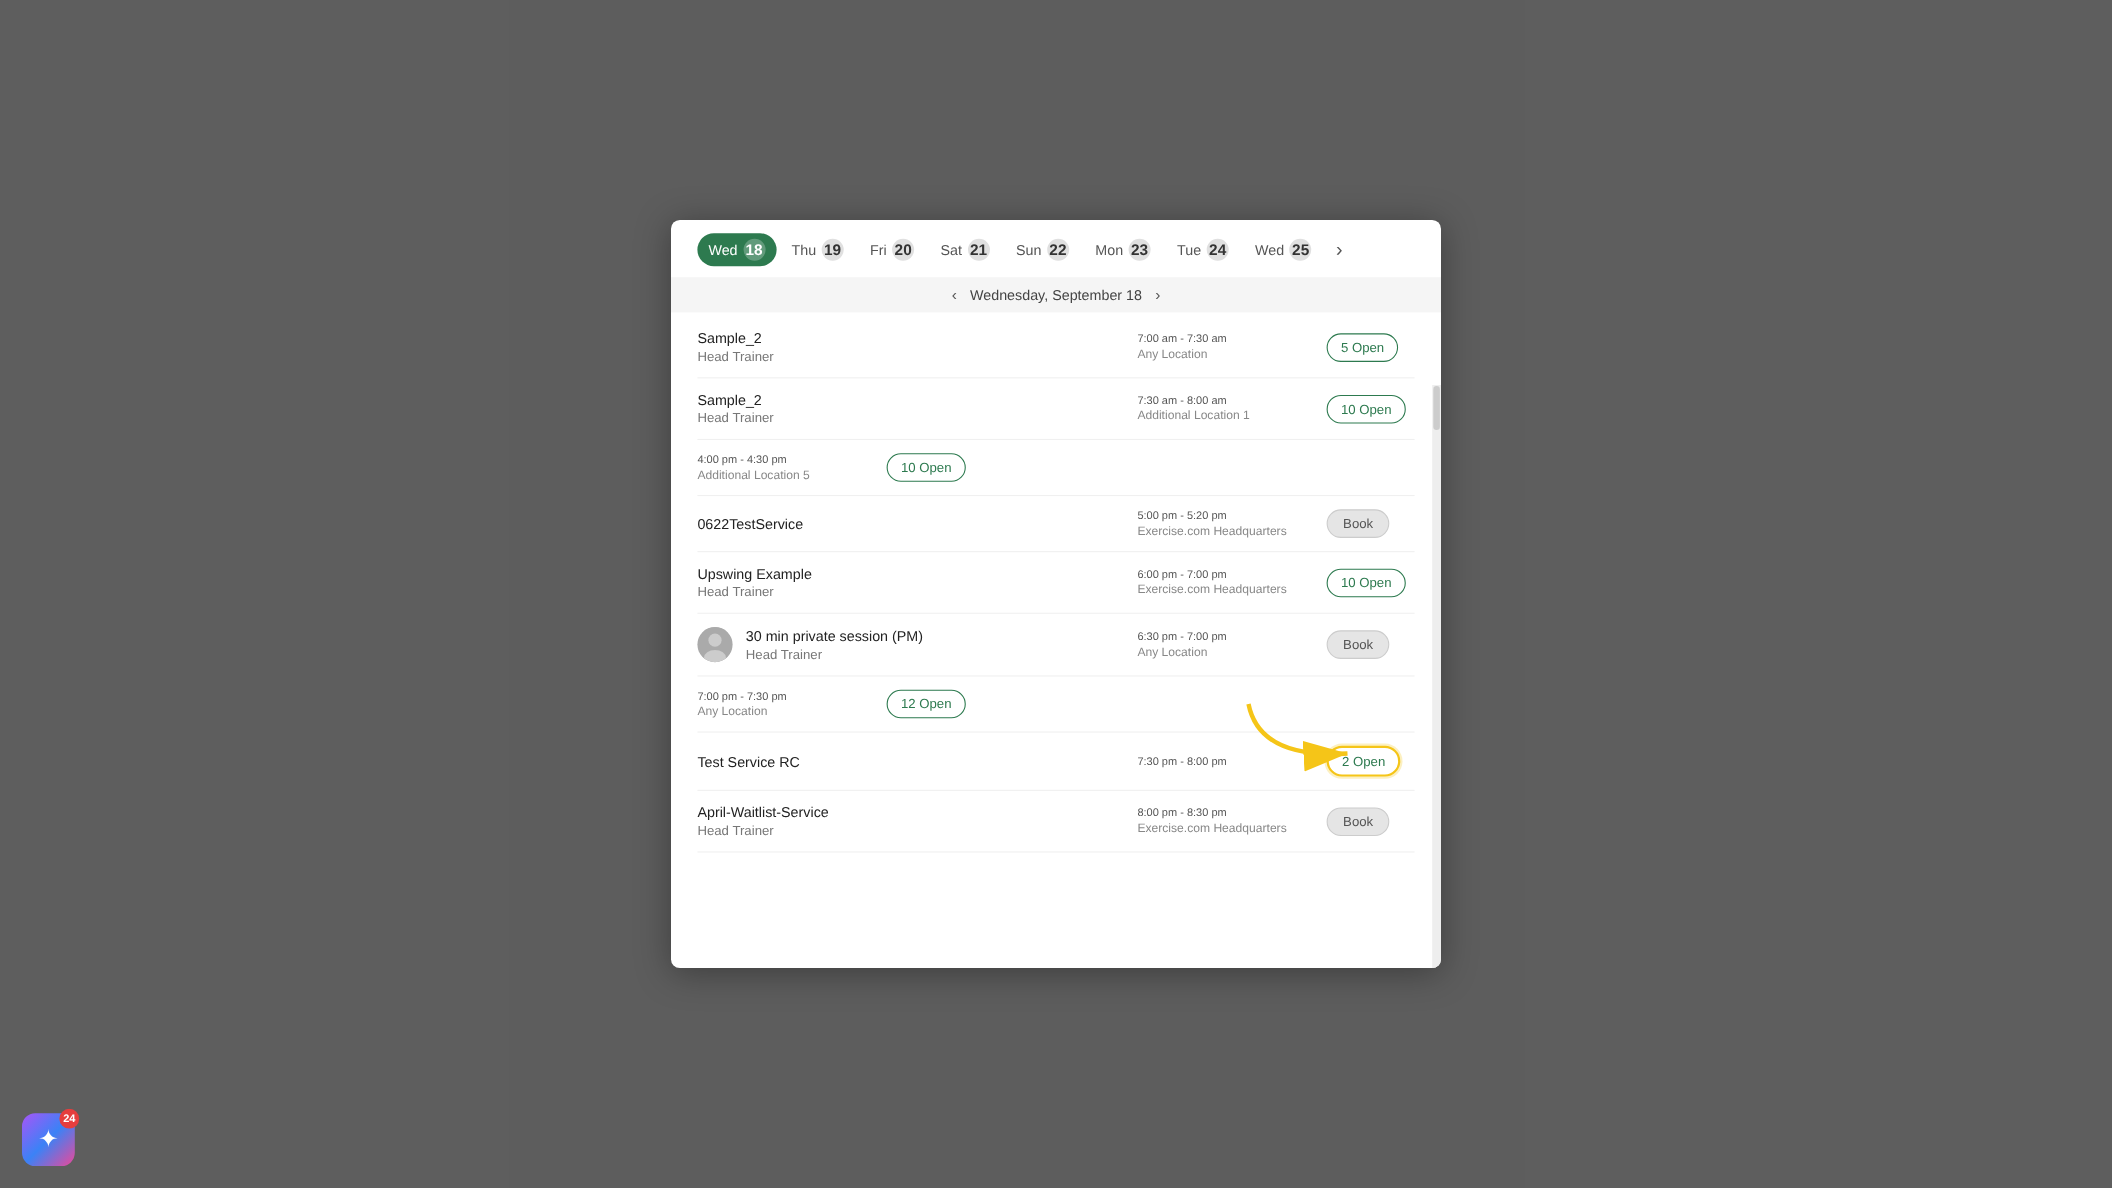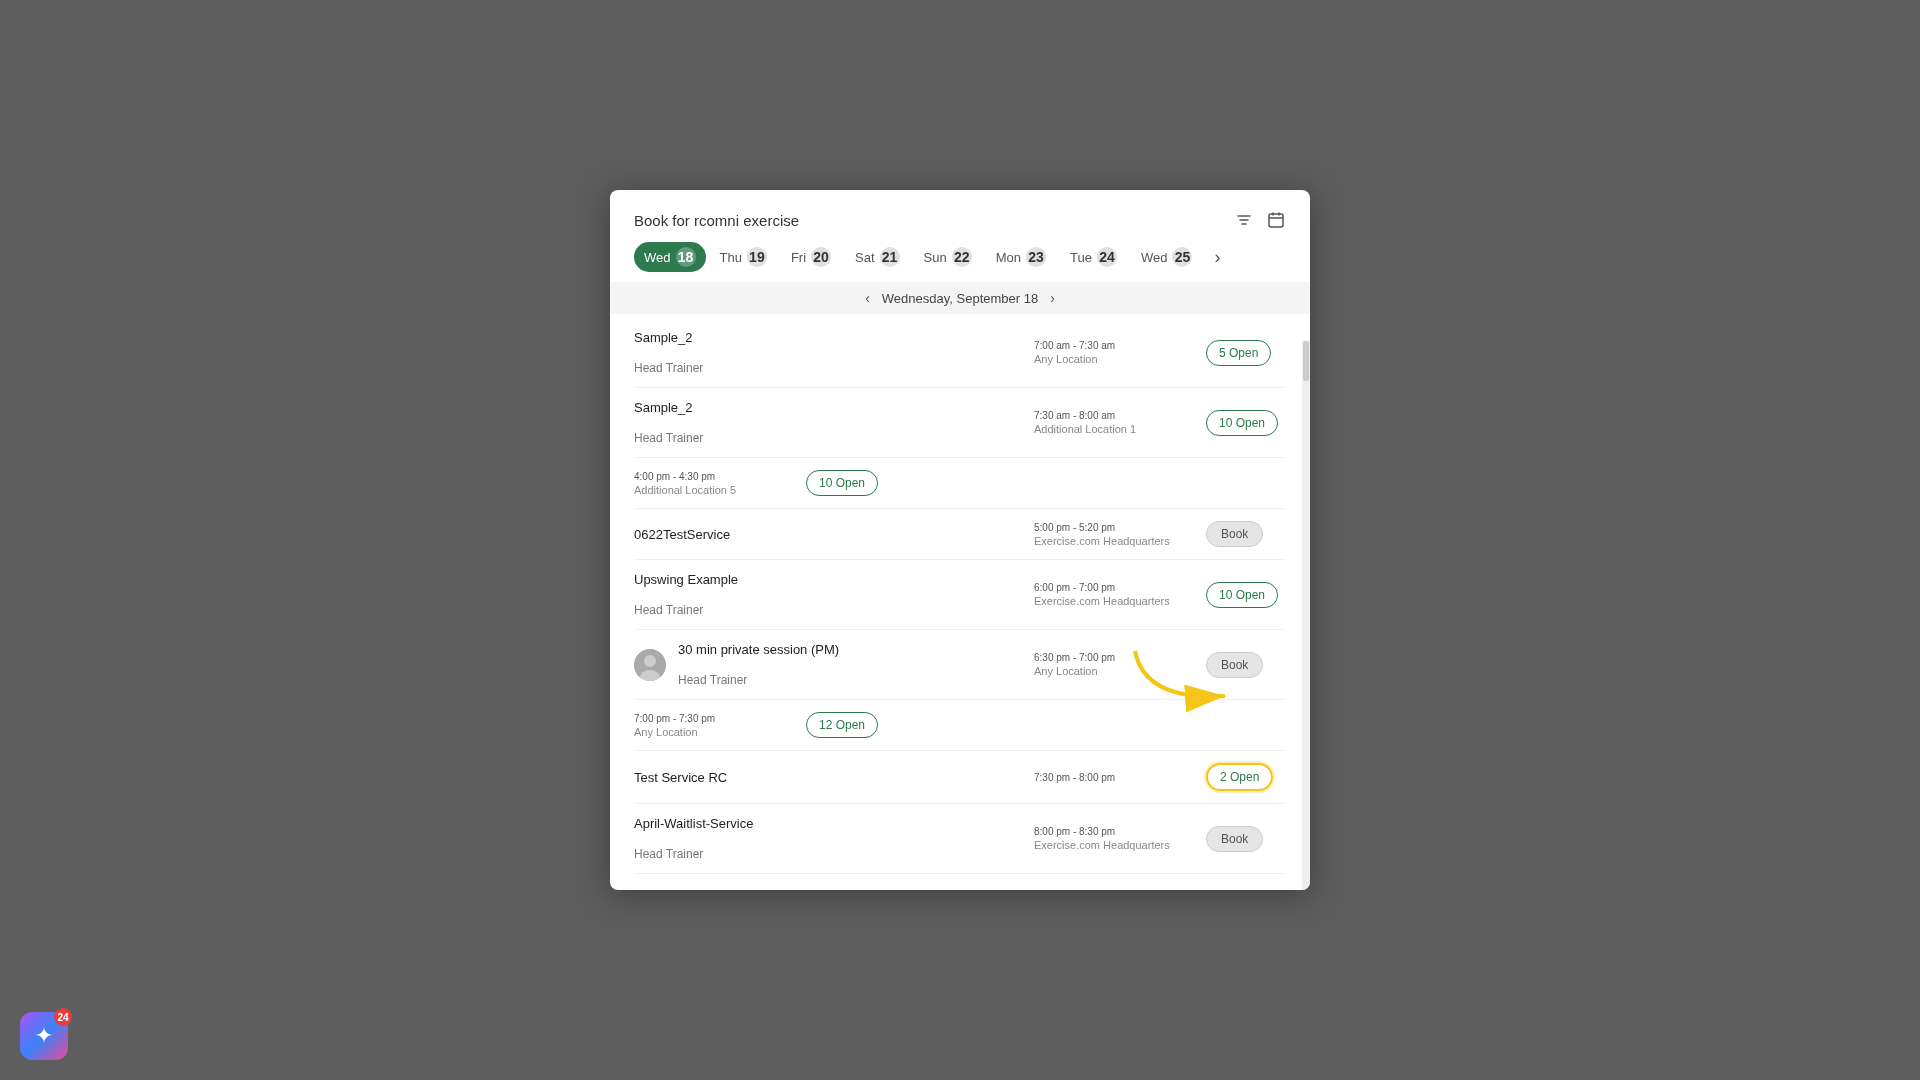--- a/index.html
+++ b/index.html
@@ -161,21 +161,21 @@
       flex: 1;
     }
     .item-name {
       font-size: 13px;
       font-weight: 500;
       color: #222;
     }
     .item-trainer {
       font-size: 12px;
       color: #777;
-      margin-top: 16px;
+      margin-top: 2px;
     }
     .item-time-loc {
       min-width: 160px;
       text-align: left;
     }
     .item-time {
       font-size: 10px;
       color: #555;
     }
     .item-location {
@@ -264,37 +264,20 @@
       font-weight: 700;
     }
   </style>
 </head>
 <body>
 
 <div class="overlay"></div>
 
 <div class="modal-container">
 
-  <div class="modal-header">
-    <span class="modal-title">Book for rcomni exercise</span>
-    <div class="header-icons">
-      <button class="icon-btn">
-        <svg width="16" height="16" viewBox="0 0 16 16" fill="none">
-          <path d="M2 4h12M4 8h8M6 12h4" stroke="#555" stroke-width="1.5" stroke-linecap="round"></path>
-        </svg>
-      </button>
-      <button class="icon-btn">
-        <svg width="16" height="16" viewBox="0 0 16 16" fill="none">
-          <rect x="1" y="2" width="14" height="13" rx="2" stroke="#555" stroke-width="1.5"></rect>
-          <path d="M1 6h14" stroke="#555" stroke-width="1.5"></path>
-          <path d="M5 1v2M11 1v2" stroke="#555" stroke-width="1.5" stroke-linecap="round"></path>
-        </svg>
-      </button>
-    </div>
-  </div>
 
   <div class="day-tabs">
     <div class="day-tab active">
       <span>Wed</span>
       <span class="day-num">18</span>
     </div>
     <div class="day-tab">
       <span>Thu</span>
       <span class="day-num">19</span>
     </div>

